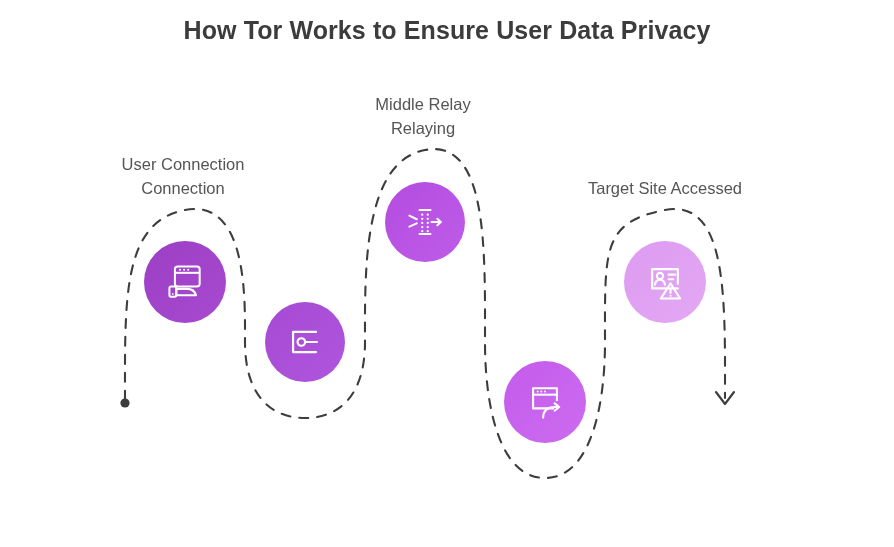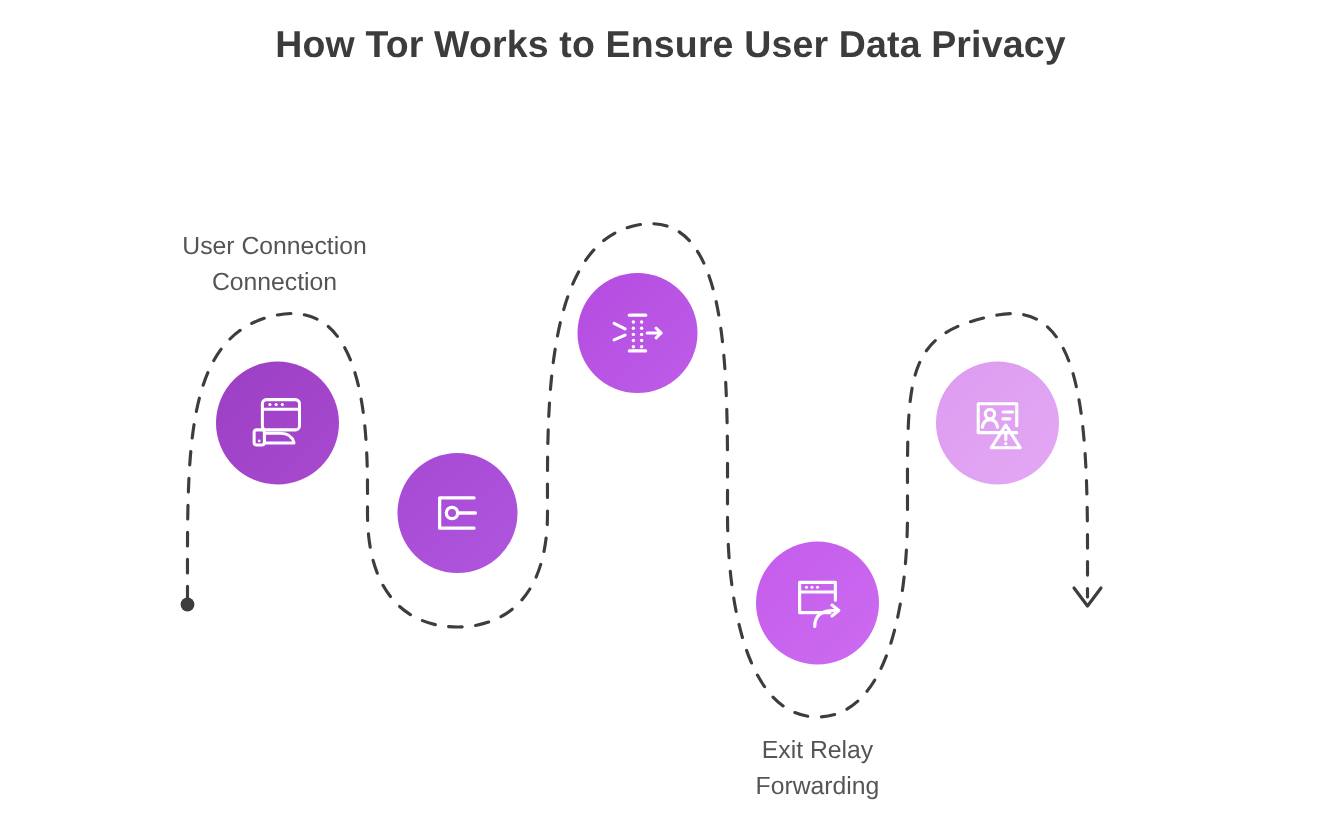--- a/index.html
+++ b/index.html
@@ -152,45 +152,46 @@
           <circle cx="27" cy="29.5" r="1.25"></circle>
           <circle cx="27" cy="34" r="1.25"></circle>
         </g>
         <line x1="7" y1="17" x2="15" y2="21" stroke="#ffffff" stroke-width="2.2" stroke-linecap="round"></line>
         <line x1="7" y1="29" x2="15" y2="25.5" stroke="#ffffff" stroke-width="2.2" stroke-linecap="round"></line>
         <line x1="31" y1="24" x2="41" y2="24" stroke="#ffffff" stroke-width="2.2" stroke-linecap="round"></line>
         <path d="M 37.5 20.5 L 41.2 24 L 37.5 27.5" fill="none" stroke="#ffffff" stroke-width="2.2" stroke-linecap="round" stroke-linejoin="round"></path>
       </svg>
     </div>
   </div>
+  <div class="node-label" style="left:423px; top:92px; width:210px;">Middle Relay
+Relaying</div>
 
   <div class="node" style="left:545px; top:402px; width:82px; height:82px;">
     <div class="node-circle" style="width:82px; height:82px; background:linear-gradient(135deg,#c45ceb,#cc6bf0);">
       <svg class="node-icon" width="44" height="44" viewBox="0 0 48 48">
         <path d="M 33 31 L 11 31 L 11 9 L 37 9 L 37 22" fill="none" stroke="#ffffff" stroke-width="2.3" stroke-linecap="round" stroke-linejoin="round"></path>
         <line x1="11" y1="16" x2="37" y2="16" stroke="#ffffff" stroke-width="2.3"></line>
         <circle cx="16" cy="12.6" r="1.1" fill="#ffffff"></circle>
         <circle cx="20" cy="12.6" r="1.1" fill="#ffffff"></circle>
         <circle cx="24" cy="12.6" r="1.1" fill="#ffffff"></circle>
         <path d="M 22 41 C 22 34, 26 30, 34 29.5 L 38 29.5" fill="none" stroke="#ffffff" stroke-width="2.3" stroke-linecap="round"></path>
         <path d="M 34.5 25.5 L 39.5 29.5 L 34.5 33.5" fill="none" stroke="#ffffff" stroke-width="2.3" stroke-linecap="round" stroke-linejoin="round"></path>
       </svg>
     </div>
   </div>
-  <div class="node-label" style="left:545px; top:488px; width:210px;">Exit Relay
-Forwarding</div>
 
   <div class="node" style="left:665px; top:282px; width:82px; height:82px;">
     <div class="node-circle" style="width:82px; height:82px; background:linear-gradient(135deg,#dd9bf0,#e3a8f4);">
       <svg class="node-icon" width="44" height="44" viewBox="0 0 48 48">
         <path d="M 38 31 L 10 31 L 10 10 L 38 10 L 38 26" fill="none" stroke="#ffffff" stroke-width="2.3" stroke-linecap="round" stroke-linejoin="round"></path>
         <circle cx="18.5" cy="17.5" r="3.4" fill="none" stroke="#ffffff" stroke-width="2.3"></circle>
         <path d="M 13 27 C 13.6 23.3, 16 21.6, 18.5 21.6 C 21 21.6, 23.4 23.3, 24 27" fill="none" stroke="#ffffff" stroke-width="2.3" stroke-linecap="round"></path>
         <line x1="28" y1="16" x2="35" y2="16" stroke="#ffffff" stroke-width="2.3" stroke-linecap="round"></line>
         <line x1="28" y1="21" x2="33" y2="21" stroke="#ffffff" stroke-width="2.3" stroke-linecap="round"></line>
         <path d="M 30 25.5 L 40.5 42 L 19.5 42 Z" fill="none" stroke="#ffffff" stroke-width="2.3" stroke-linejoin="round"></path>
         <line x1="30" y1="31.5" x2="30" y2="36" stroke="#ffffff" stroke-width="2.3" stroke-linecap="round"></line>
         <circle cx="30" cy="39" r="1.2" fill="#ffffff"></circle>
       </svg>
     </div>
   </div>
+  <div class="node-label" style="left:665px; top:176px; width:260px;">Target Site Accessed</div>
 
 </div>
 
 </body></html>

